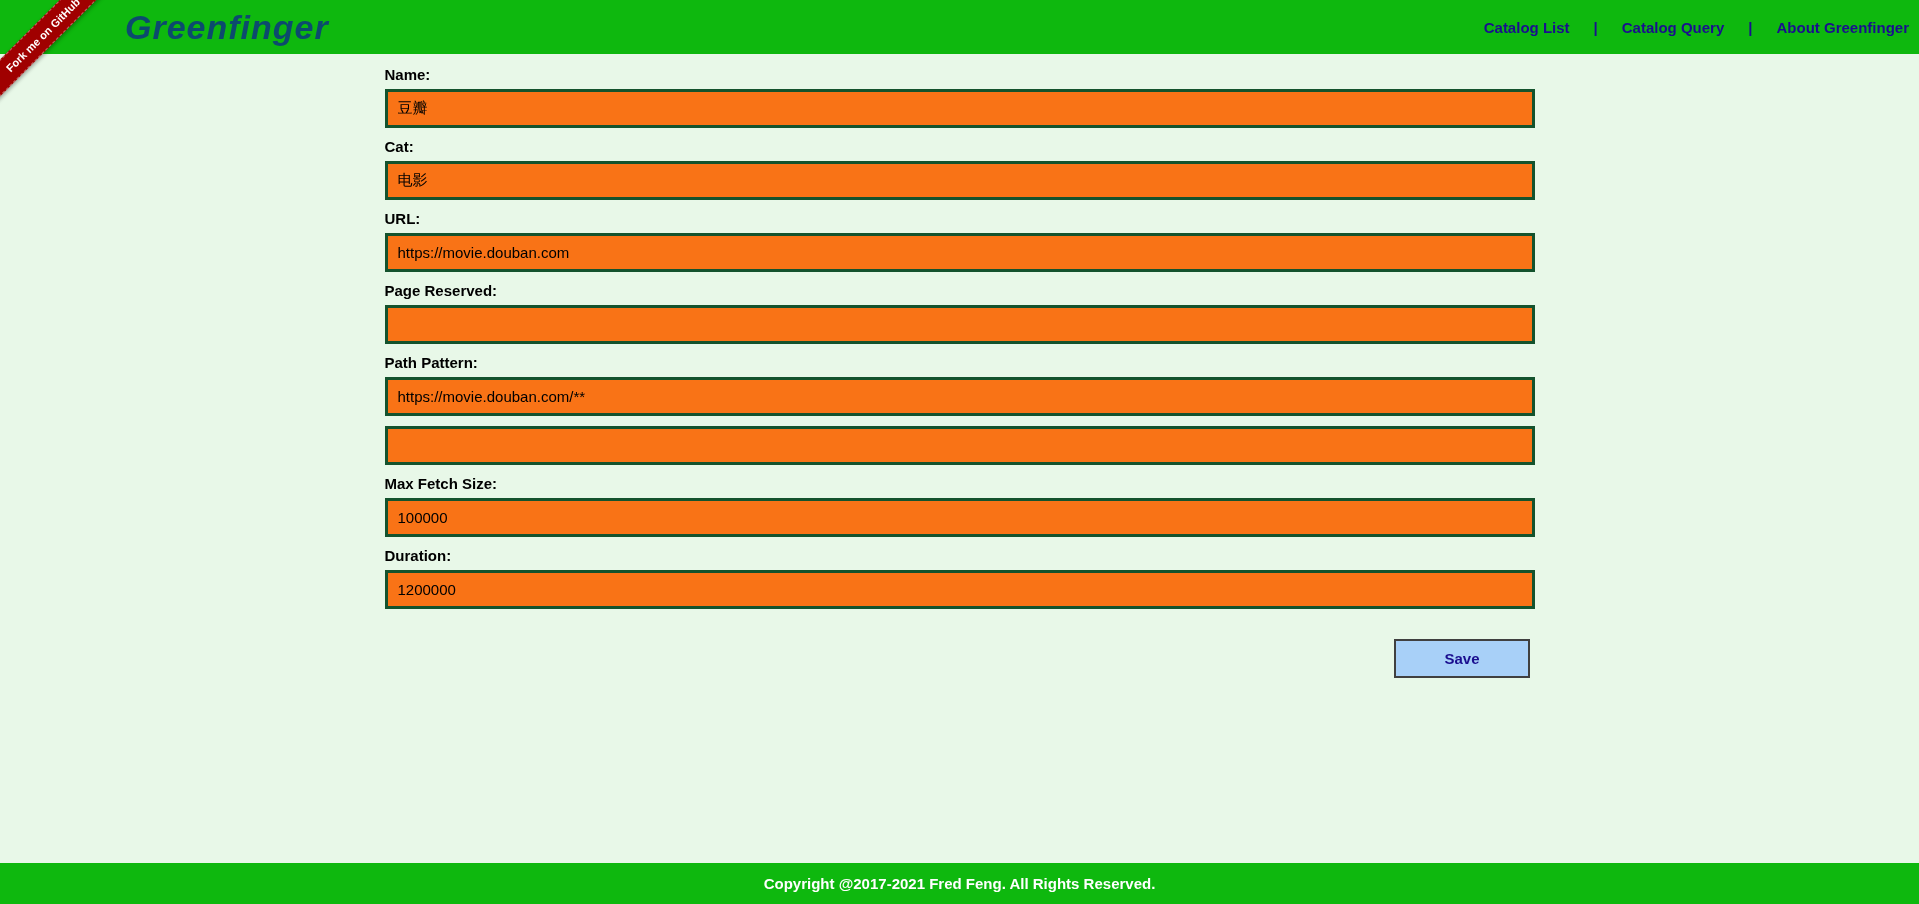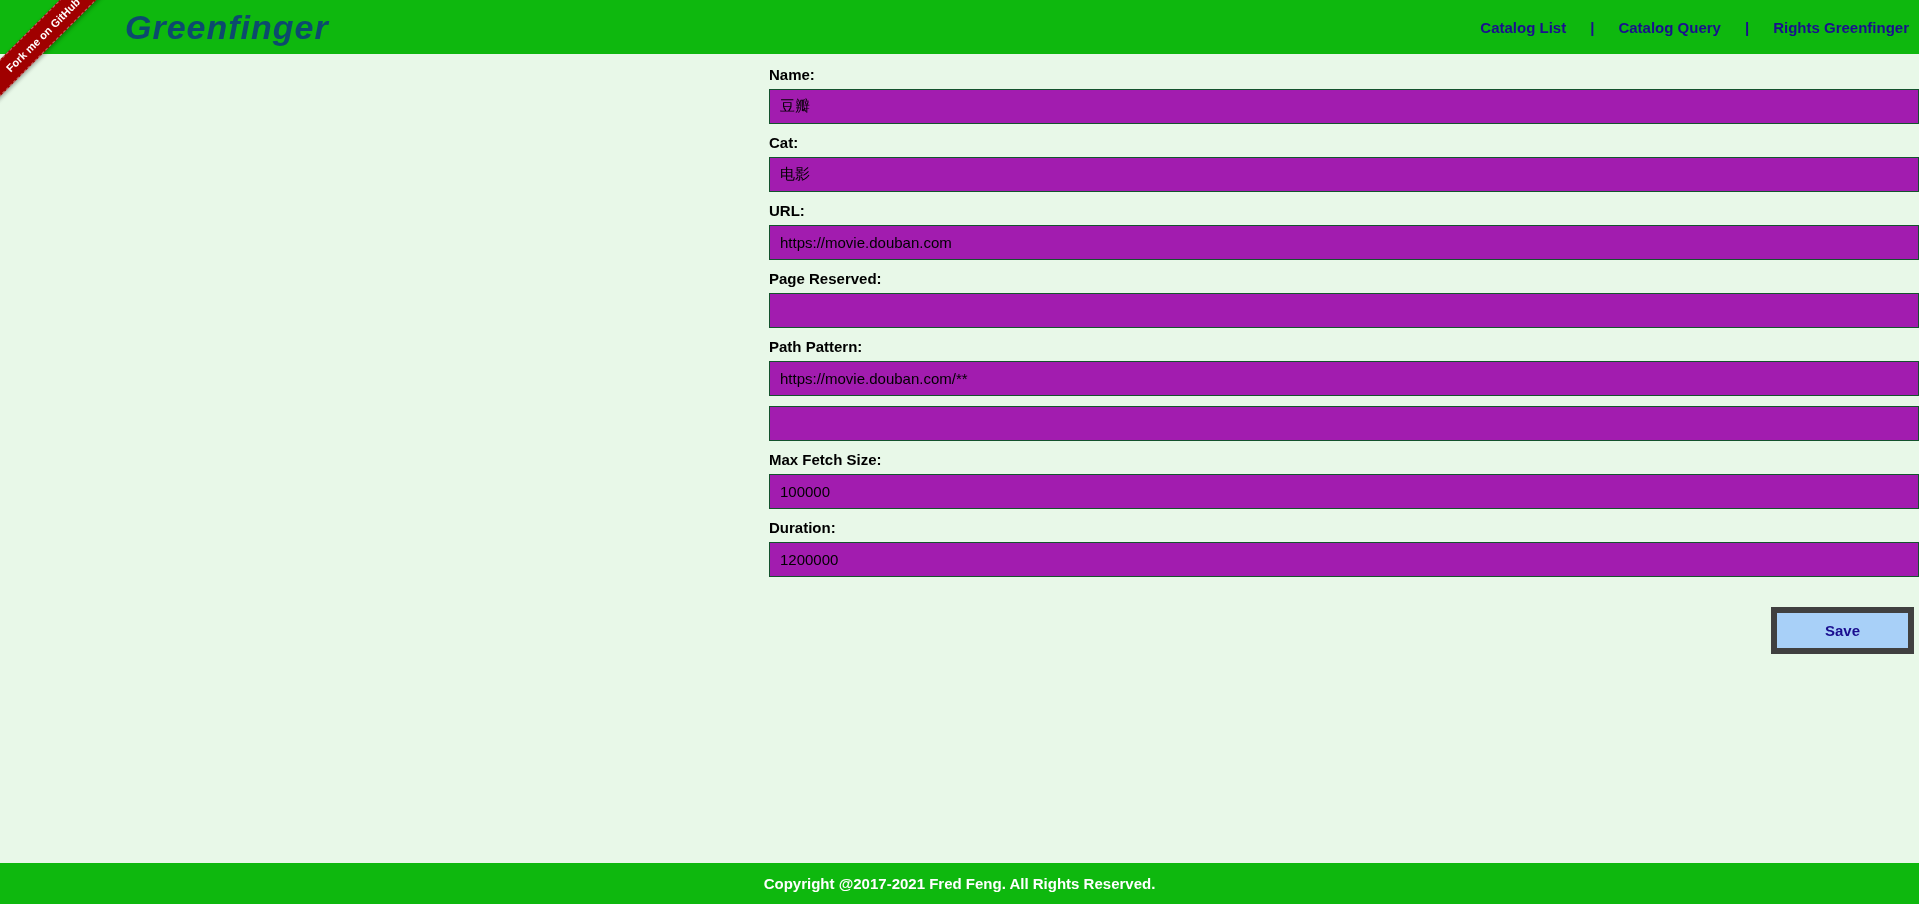--- a/index.html
+++ b/index.html
@@ -68,21 +68,21 @@
       font-weight: bold;
       padding: 6px 0;
       transform: rotate(-45deg);
       box-shadow: 0 2px 4px rgba(0,0,0,0.3);
       border-top: 1px dashed rgba(255,255,255,0.4);
       border-bottom: 1px dashed rgba(255,255,255,0.4);
       cursor: pointer;
     }
     .content-wrapper {
       display: flex;
-      justify-content: flex-end;
+      justify-content: center;
       padding: 0;
       height: calc(100vh - 54px - 42px);
       overflow-y: scroll;
     }
     .form-container {
       width: 1150px;
       padding: 12px 0 20px 0;
     }
     .form-group {
       margin-bottom: 10px;
@@ -91,33 +91,33 @@
       font-weight: bold;
       font-size: 15px;
       color: #000;
       display: block;
       margin-bottom: 6px;
     }
     .form-input {
       width: 100%;
       padding: 8px 10px;
       font-size: 15px;
-      border: 1px solid #14532d;
-      background-color: #a21caf;
+      border: 3px solid #14532d;
+      background-color: #f97316;
       outline: none;
     }
     .button-row {
       display: flex;
       justify-content: flex-end;
       margin-top: 30px;
       padding-right: 5px;
     }
     .save-button {
       background-color: #a8d0f8;
-      border: 6px solid #404040;
+      border: 2px solid #404040;
       color: #1a0e8f;
       font-weight: bold;
       font-size: 15px;
       padding: 9px 48px;
       cursor: pointer;
     }
     .footer {
       background-color: #0eb80e;
       color: white;
       text-align: center;
@@ -147,21 +147,21 @@
   <div class="github-ribbon-inner">Fork me on GitHub</div>
 </div>
 
 <div class="header">
   <div class="logo">Greenfinger</div>
   <div class="nav-links">
     <a class="nav-link">Catalog List</a>
     <span class="nav-separator">|</span>
     <a class="nav-link">Catalog Query</a>
     <span class="nav-separator">|</span>
-    <a class="nav-link">Rights Greenfinger</a>
+    <a class="nav-link">About Greenfinger</a>
   </div>
 </div>
 
 <div class="content-wrapper">
   <div class="form-container">
 
     <div class="form-group">
       <label class="form-label">Name:</label>
       <input type="text" class="form-input" value="豆瓣" style="">
     </div>

